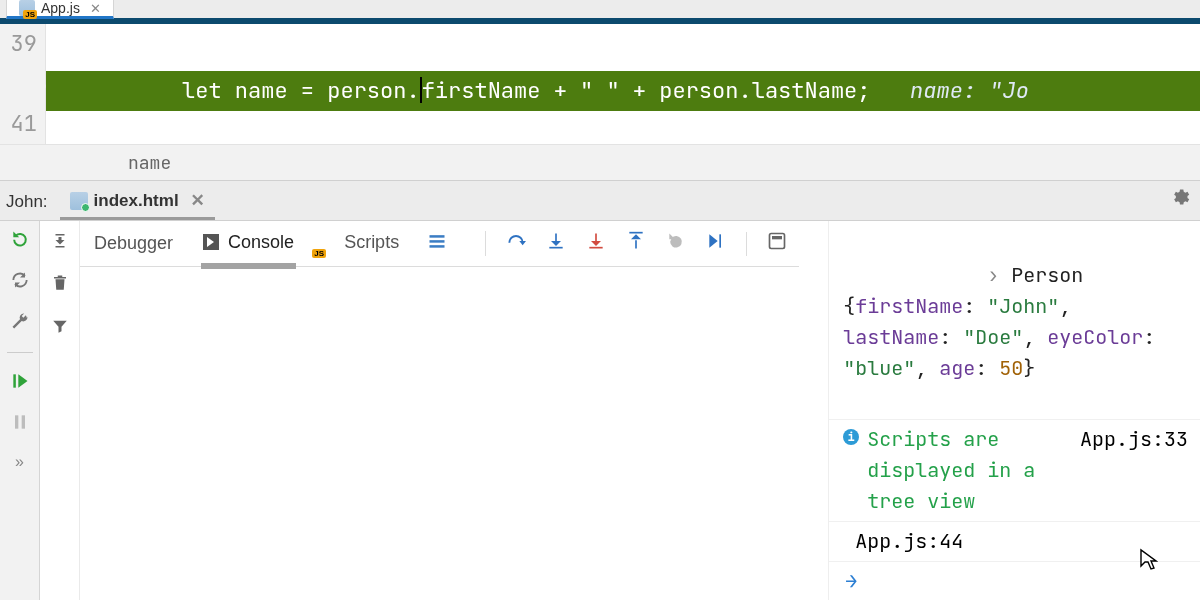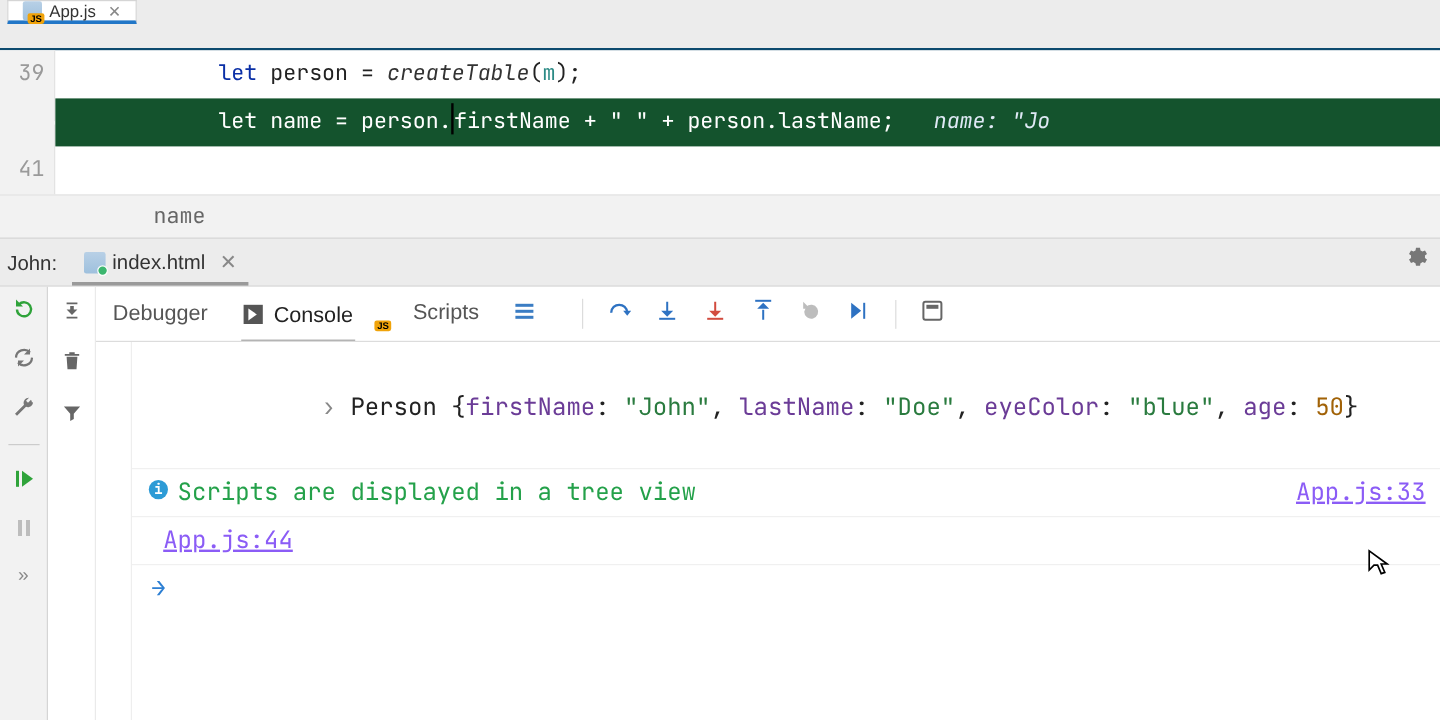--- a/index.html
+++ b/index.html
@@ -11,24 +11,24 @@
     width: 1200px;
     height: 600px;
     overflow: hidden;
     display: flex;
     flex-direction: column;
   }
 
   
   .tab-row {
     background: #ececec;
-    height: 42px;
-    display: flex;
-    align-items: flex-start;
-    border-bottom: 2px solid #0c4a6e;
+    height: 24px;
+    display: flex;
+    align-items: center;
+    border-bottom: 6px solid #0c4a6e;
     padding-left: 6px;
   }
   .file-tab {
     display: flex;
     align-items: center;
     gap: 6px;
     padding: 0 12px;
     background: #fff;
     border: 1px solid #d5d5d5;
     border-bottom: 3px solid #2176c7;
@@ -54,43 +54,44 @@
     background: #f0a30a;
     color: #000;
     padding: 0 2px;
     border-radius: 2px;
   }
 
   
   .editor {
     display: flex;
     background: #fff;
-    font-size: 18px;
+    font-size: 22px;
     line-height: 40px;
   }
   .gutter {
     width: 46px;
     background: #f2f2f2;
     color: #9a9a9a;
     text-align: right;
     padding-right: 8px;
     border-right: 1px solid #e3e3e3;
     font-family: "JetBrains Mono", monospace;
   }
   .gutter div { height: 40px; }
   .gutter .active-ln {
     background: linear-gradient(#1b6cb3,#1b6cb3);
     color: #fff;
     margin-left: 44px;
   }
   .code-area { flex: 1; font-family: "JetBrains Mono", monospace; overflow: hidden; }
   .code-line { height: 40px; padding-left: 136px; white-space: pre; }
   .code-line.current {
-    background: #14532d;
+    background: #4d7c0f;
     color: #fff;
+    margin-top: 47px;
   }
   .kw          { color: #0a2fa6; }
   .field       { color: #6b3c97; }
   .arg         { color: #2b8a85; }
   .str         { color: #2a7b3f; }
   .fn          { font-style: italic; color: #333; }
   .inlay       { color: #9a9a9a; font-style: italic; }
   .code-line.current .kw,
   .code-line.current .field,
   .code-line.current .str  { color: #fff; }
@@ -124,20 +125,21 @@
     font-size: 17px;
   }
   .debug-header .label { color: #333; padding-bottom: 8px; }
   .debug-tab {
     display: flex;
     align-items: center;
     gap: 6px;
     padding: 0 10px 6px 10px;
     border-bottom: 3px solid #9a9a9a;
     color: #333;
+    font-weight: bold;
   }
   .html-icon {
     width: 18px; height: 18px;
     background: linear-gradient(#b8d0e6,#9ec0dd);
     border-radius: 2px;
     position: relative;
   }
   .html-icon::after {
     content: "";
     position: absolute;
@@ -179,34 +181,34 @@
     background: #fff;
     border-right: 1px solid #eaeaea;
     display: flex;
     flex-direction: column;
     align-items: center;
     padding-top: 10px;
     gap: 22px;
   }
   .dbg-sidebar2 svg { width: 18px; height: 18px; }
 
-  .dbg-main { flex: 1; display: flex; flex-direction: column; min-width: 0; }
+  .dbg-main { flex: 1; display: flex; flex-direction: row; min-width: 0; }
 
   .dbg-tabs {
     height: 46px;
     background: #fff;
     border-bottom: 1px solid #dcdcdc;
     display: flex;
     align-items: center;
     padding: 0 12px;
     gap: 26px;
     font-size: 18px;
   }
   .dbg-tabs .tab { color: #555; padding: 10px 2px; cursor: default; }
-  .dbg-tabs .tab.active { border-bottom: 1px solid #a3a3a3; margin-bottom: -3px; color: #222; }
+  .dbg-tabs .tab.active { border-bottom: 6px solid #a3a3a3; margin-bottom: -3px; color: #222; }
   .dbg-tabs .run-box {
     display: inline-block;
     width: 16px; height: 16px;
     background: #555;
     vertical-align: -2px;
     margin-right: 4px;
     position: relative;
   }
   .dbg-tabs .run-box::after {
     content: "";
@@ -240,22 +242,21 @@
   .console-body   { flex: 1; padding: 4px 0 0 0; }
   .crow {
     display: flex;
     align-items: flex-start;
     padding: 4px 12px 4px 14px;
     border-bottom: 1px solid #f0f0f0;
   }
   .crow:last-child { border-bottom: none; }
   .crow .msg { flex: 1; white-space: pre-wrap; }
   .crow .src {
-    color: #8b5cf6;
-    text-decoration: underline;
+    color: #000000;
     font-family: "JetBrains Mono", monospace;
     white-space: nowrap;
     padding-left: 12px;
   }
   .ck-field { color: #6b3c97; }
   .ck-str   { color: #2a7b3f; }
   .ck-num   { color: #a16207; }
   .info-ic {
     width: 16px; height: 16px;
     background: #2d9bd6;
@@ -290,21 +291,20 @@
 </div>
 
 <div class="editor">
   <div class="gutter">
     <div>39</div>
     <div class="active-ln">40</div>
     <div>41</div>
   </div>
   <div class="code-area">
 
-    <div class="code-line"><span class="kw">let</span> <span>person</span><span> = </span><span class="fn">createTable</span><span>(</span><span class="arg">m</span><span>);</span></div>
 
     <div class="code-line current"><span class="kw">let</span> <span>name</span><span> = person.</span><span class="caret"></span><span class="field">firstName</span><span> + </span><span class="str">" "</span><span> + person.</span><span class="field">lastName</span><span>;</span>   <span class="inlay">name: "Jo</span></div>
 
   </div>
 </div>
 
 <div class="breadcrumb">
   <span>name</span>
 </div>
 

